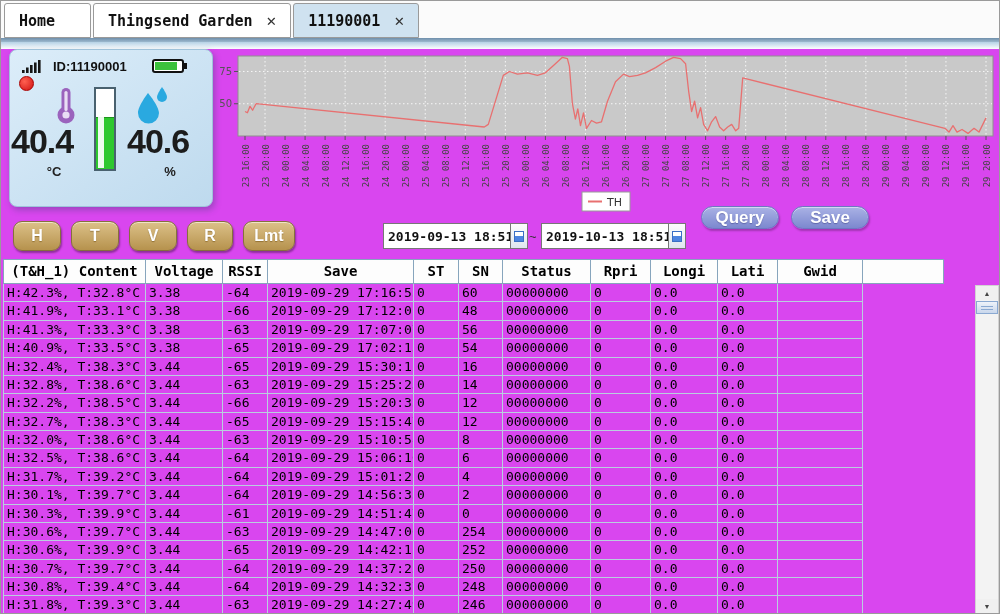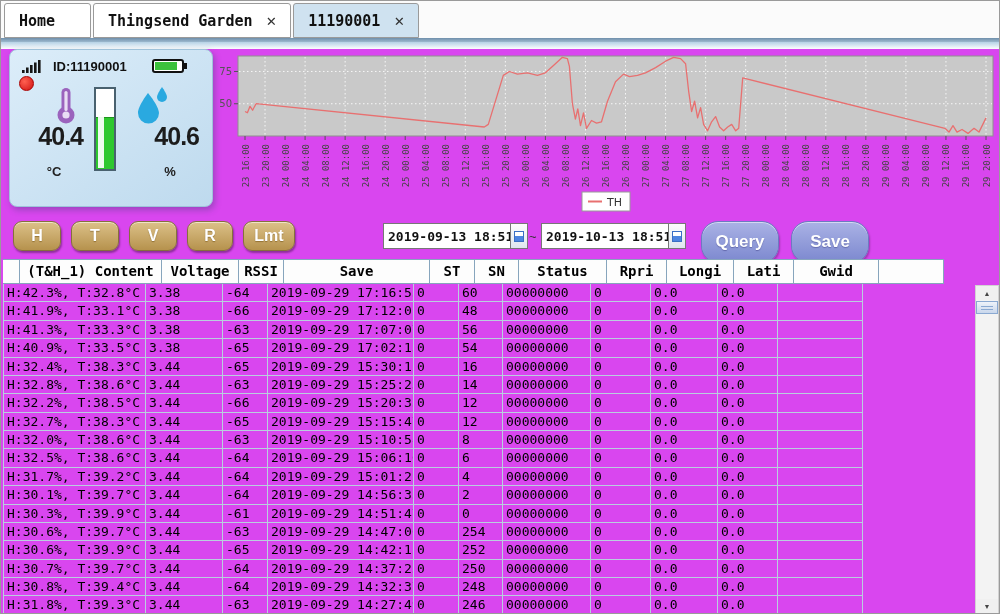--- a/index.html
+++ b/index.html
@@ -40,22 +40,22 @@
   .batt .fill { position:absolute; left:1px; top:1px; bottom:1px; width:80%; background:#3cc13c; }
   .batt .nub { position:absolute; right:-5px; top:2px; width:3px; height:6px; background:#111; }
   .thermo { position:absolute; left:40px; top:36px; }
   .drop { position:absolute; left:124px; top:36px; }
   .gauge { position:absolute; left:84px; top:37px; width:22px; height:84px;
            border:2px solid #49616f; background:#fff; }
   .gauge .gfill { position:absolute; left:0; right:0; bottom:0; height:65%;
                   background:#2ec82e; border-top:1px solid #1d941d; }
   .gauge .gshine { position:absolute; left:2px; top:1px; bottom:1px; width:6px;
                    background:rgba(255,255,255,.92); }
-  .bigval { position:absolute; width:72px; text-align:right; top:72px;
-            font-size:25px; font-weight:bold; color:#1c1c1c; letter-spacing:-1px; }
+  .bigval { position:absolute; width:72px; text-align:left; top:72px;
+            font-size:34px; font-weight:bold; color:#1c1c1c; letter-spacing:-1px; }
   .bigval.t { left:1px; } .bigval.h { left:117px; }
   .unit { position:absolute; width:86px; text-align:center; top:114px;
           font-size:13px; font-weight:bold; color:#222; }
   .unit.t { left:1px; } .unit.h { left:117px; }
 
   
   .chartwrap { position:absolute; left:215px; top:42px; width:785px; height:173px; }
 
   
   .filters { position:absolute; left:12px; top:220px; display:flex; gap:10px; }
@@ -68,32 +68,32 @@
   .dategrp.g1 { left:382px; } .dategrp.g2 { left:540px; }
   .dateinput { width:128px; height:26px; border:1px solid #777; background:#fff;
                font-family:"DejaVu Sans Mono","Liberation Mono",monospace;
                font-size:13px; font-weight:bold; color:#111; padding:0 0 0 4px; }
   .datebtn { width:17px; height:26px; border:1px solid #777; border-left:none;
              background:linear-gradient(#fdfdfd,#dfe6ee); cursor:pointer;
              display:flex; align-items:center; justify-content:center; }
   .calglyph { width:10px; height:11px; border:1px solid #3a6fc4; background:#fff; position:relative; }
   .calglyph::after { content:""; position:absolute; left:0; right:0; bottom:0; height:5px; background:#4d85e0; }
   .tilde { position:absolute; left:528px; top:228px; font-size:13px; color:#333; }
-  .actbtn { position:absolute; top:220px; width:78px; height:42px; border:1px solid #6d79c2;
+  .actbtn { position:absolute; top:205px; width:78px; height:23px; border:1px solid #6d79c2;
             border-radius:17px; color:#fff; font-weight:bold; font-size:17px; cursor:pointer;
             background:linear-gradient(#aab2e5,#7c88cf);
             box-shadow:inset 0 1px 0 rgba(255,255,255,.5), 1px 2px 2px rgba(0,0,0,.25);
             text-shadow:0 1px 1px rgba(40,40,110,.4); }
   .actbtn.q { left:700px; } .actbtn.s { left:790px; }
 
   
   .tablewrap { position:absolute; left:2px; top:258px; width:941px; height:356px; overflow:hidden;
                font-family:"DejaVu Sans Mono","Liberation Mono",monospace; }
   .thead { display:flex; height:25px; border-top:1px solid #87a5bd; border-bottom:1px solid #87a5bd;
-           background:#fdfdfd;padding-left:16px; }
+           background:#fdfdfd; }
   .th { border-right:1px solid #87a5bd; font-weight:bold; font-size:14px; color:#000;
         text-align:center; line-height:23px; white-space:nowrap; overflow:hidden; }
   .th:first-child { border-left:1px solid #87a5bd; }
   .th.fill { flex:1; }
   .trow { display:flex; height:18.39px; width:861px; cursor:default; }
   .td { border-right:1px solid #b9cede; border-bottom:1px solid #b9cede;
         font-size:13px; color:#000; padding-left:3px; line-height:17px;
         white-space:nowrap; overflow:hidden; }
   .td:first-child { border-left:1px solid #b9cede; }
 

